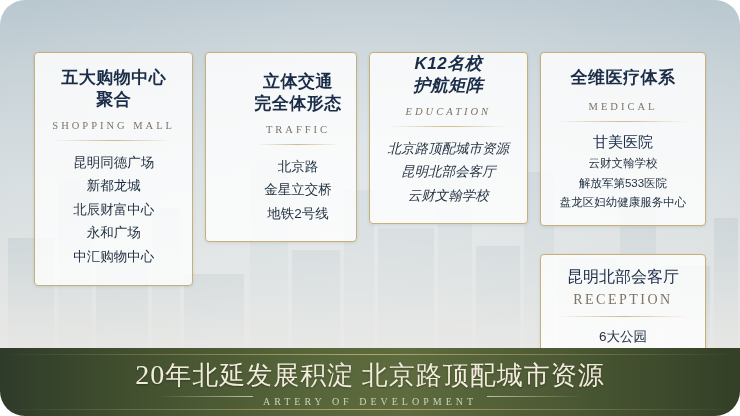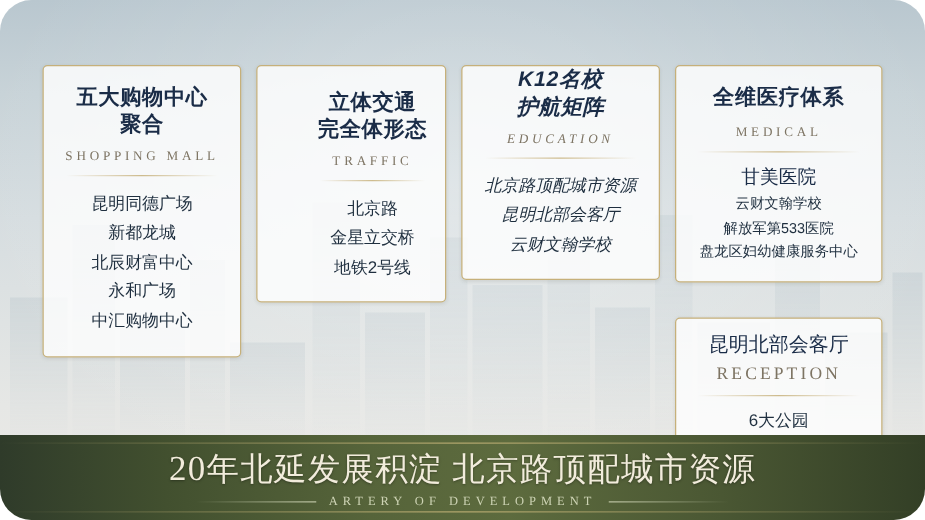--- a/index.html
+++ b/index.html
@@ -123,21 +123,21 @@
     white-space: nowrap;
     text-shadow: 0 1px 2px rgba(0,0,0,0.35);
   }
   .banner-main .num { font-size: 28px; }
   .banner-sub {
     margin-top: 3px;
     color: #cdd3b4;
     font-size: 10px;
     letter-spacing: 4px;
     font-family: "Liberation Serif", serif;
-    display: flex; align-items: center; gap: 10px;
+    display: flex; align-items: flex-start; gap: 10px;
   }
   .banner-sub .rule {
     display: inline-block; width: 96px; height: 1px;
     background: linear-gradient(90deg, rgba(205,211,180,0) 0%, rgba(205,211,180,0.85) 100%);
   }
   .banner-sub .rule.r { background: linear-gradient(90deg, rgba(205,211,180,0.85) 0%, rgba(205,211,180,0) 100%); }
 </style>
 </head>
 <body>
 

